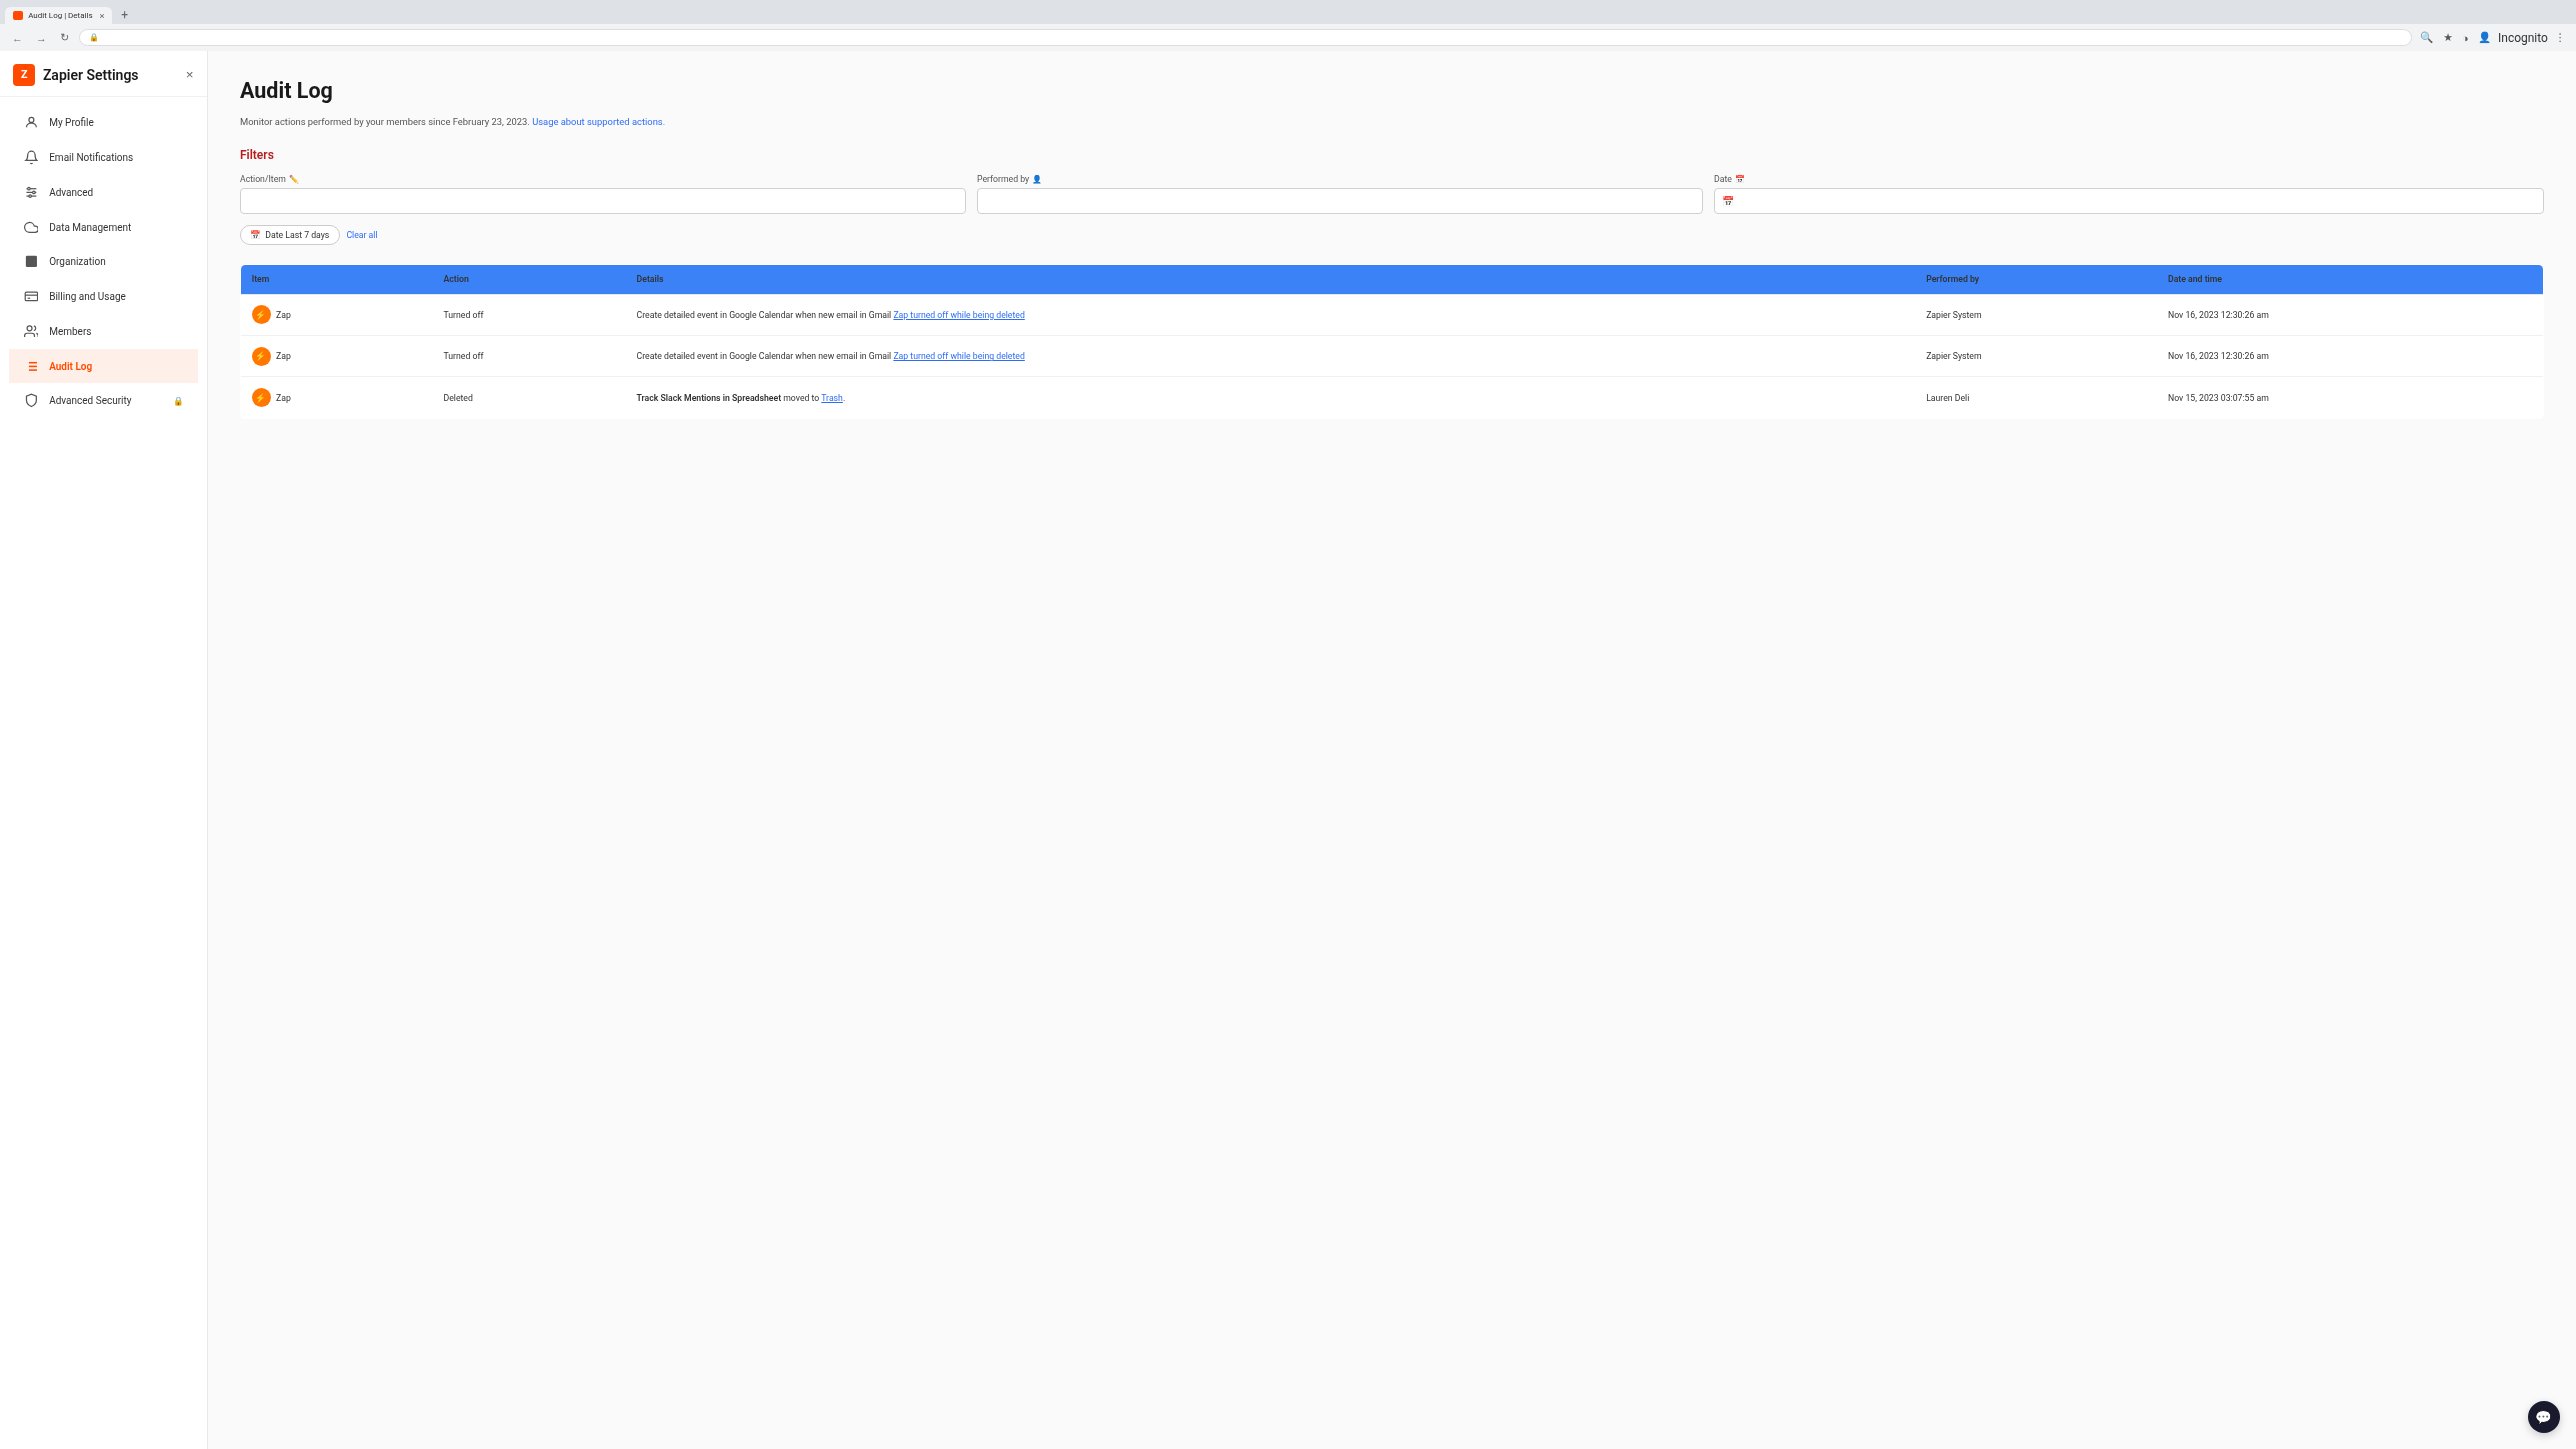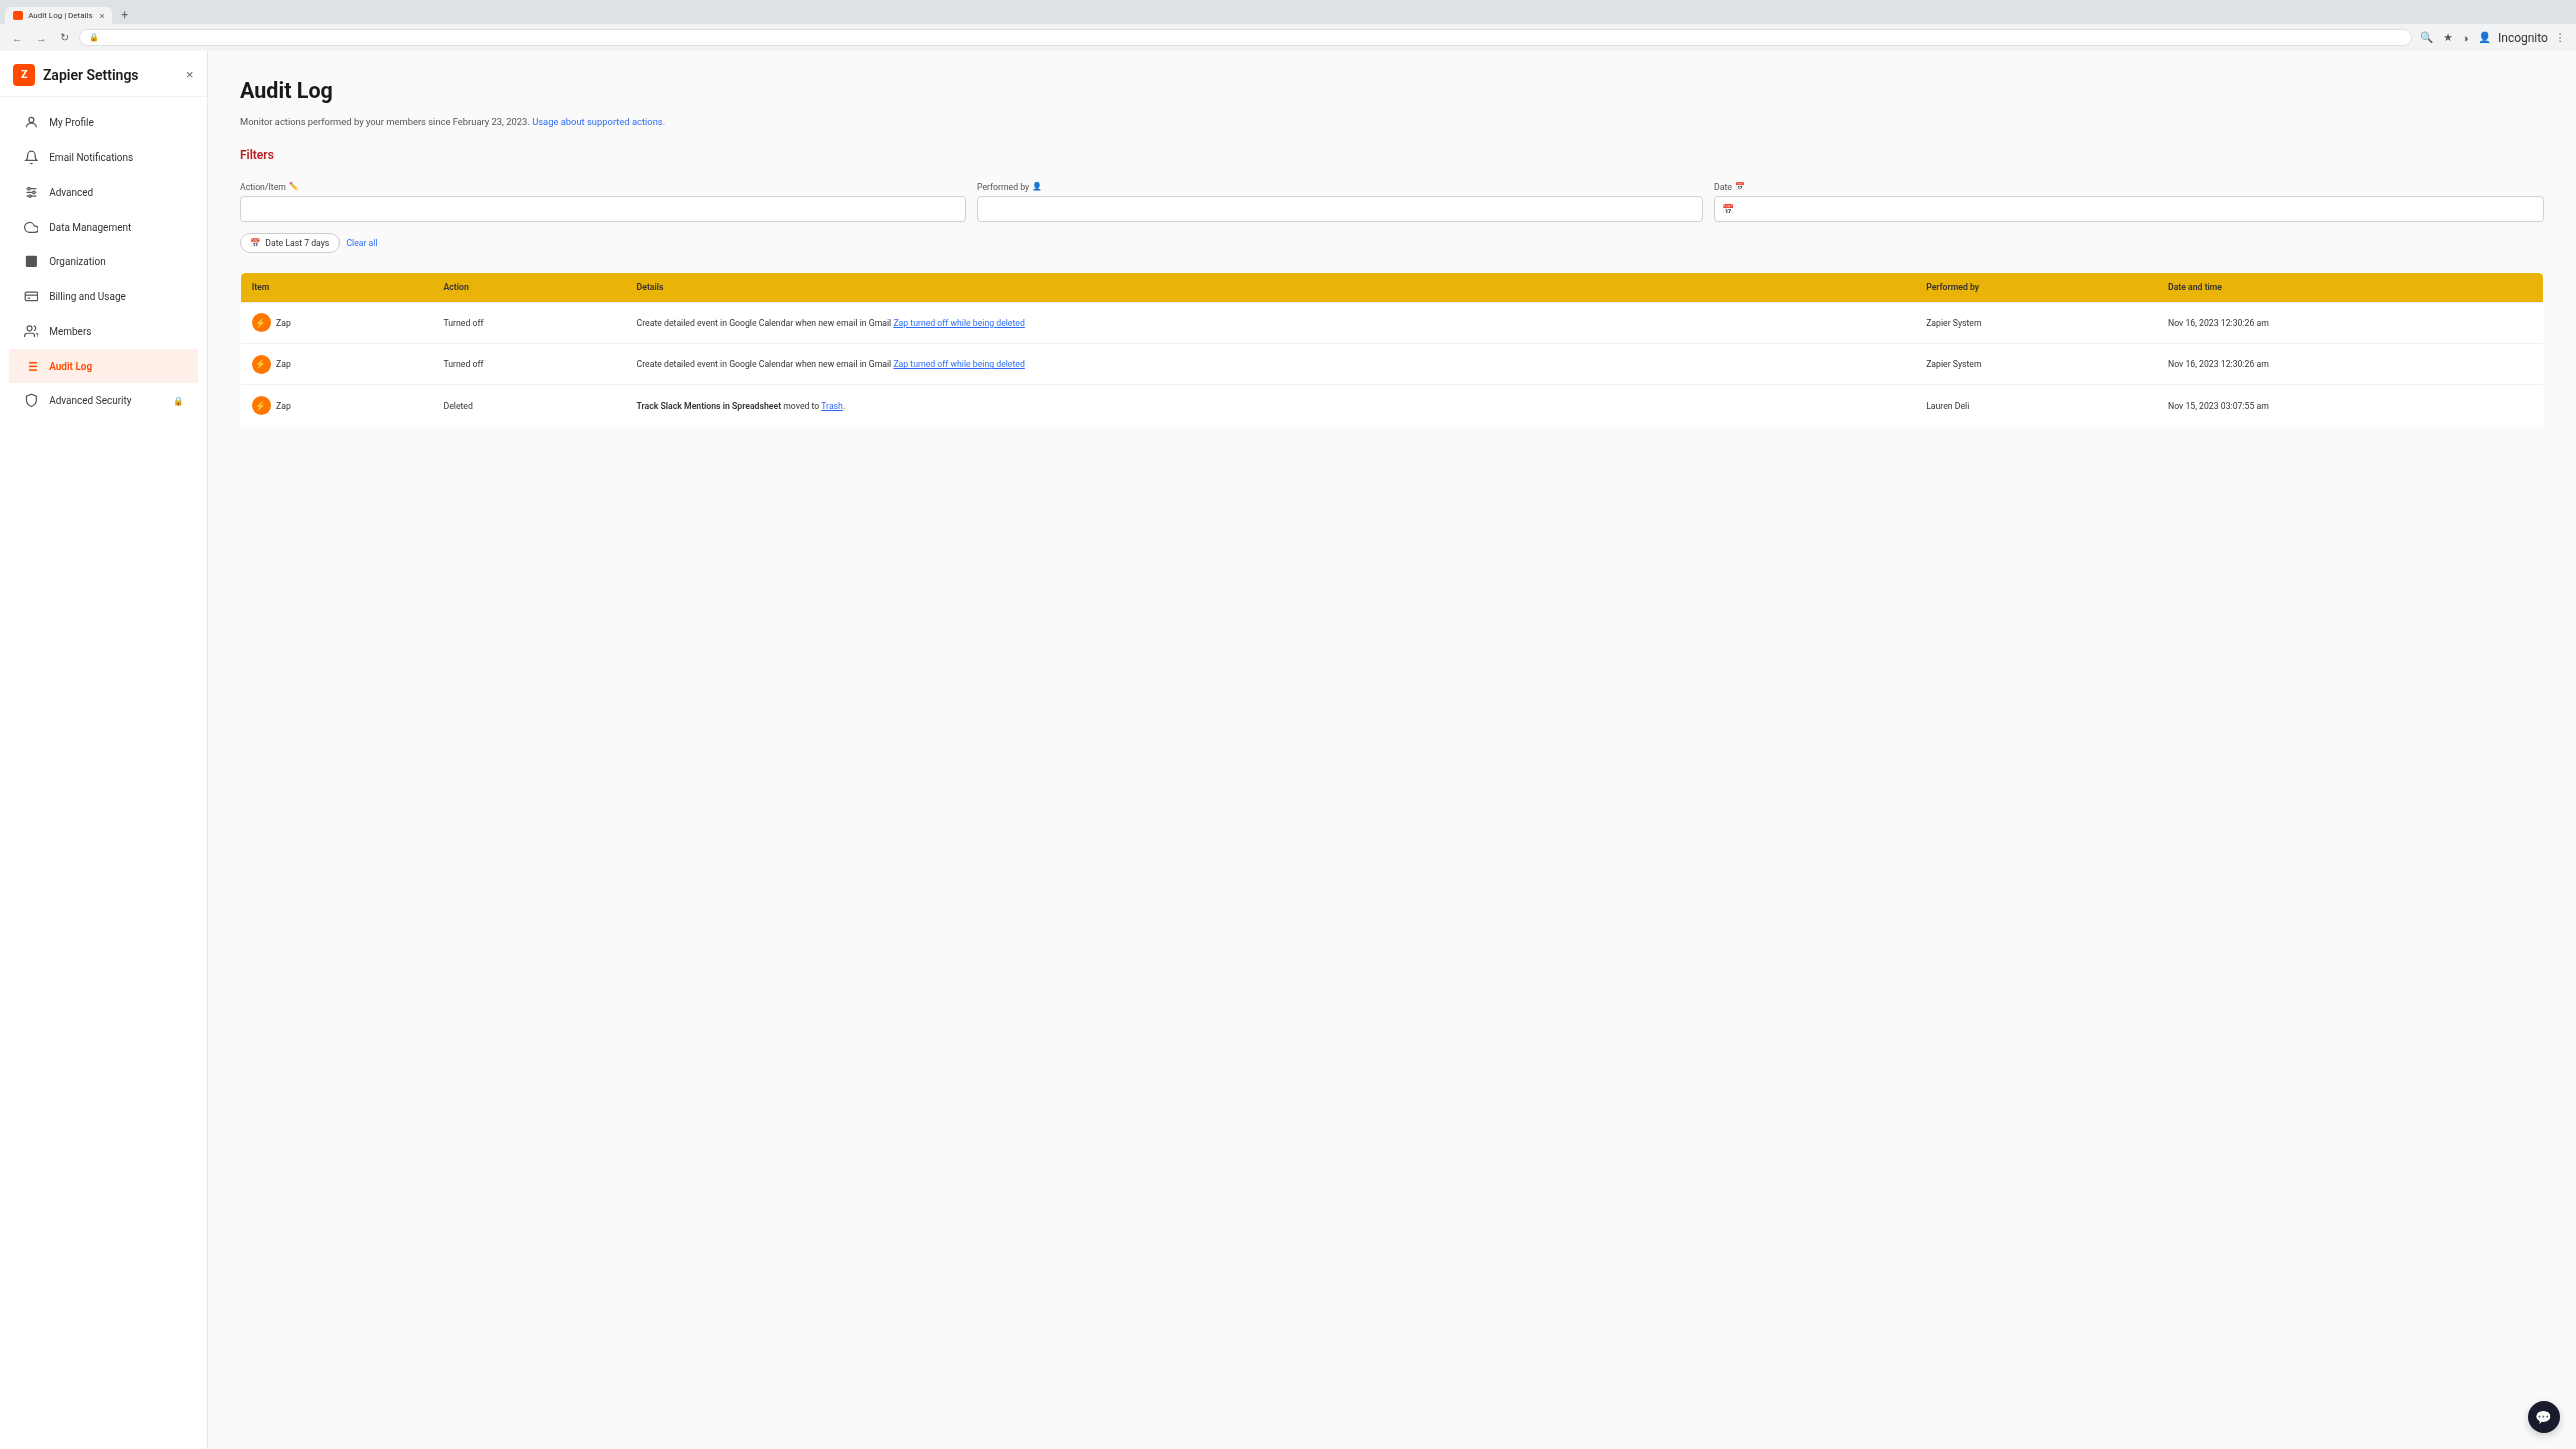--- a/index.html
+++ b/index.html
@@ -48,34 +48,34 @@
     .page-description a { color: #2d6df6; text-decoration: none; }
 
     
     .filters-section { margin-bottom: 19px; }
     .filters-title { font-size: 12px; font-weight: 600; color: #b91c1c; margin-bottom: 12px; }
     .filters-row { display: flex; gap: 10.7px; margin-bottom: 10.7px; align-items: flex-start; }
     .filter-group { display: flex; flex-direction: column; gap: 4px; }
     .filter-group.action-item { flex: 1.4; }
     .filter-group.performed-by { flex: 1.4; }
     .filter-group.date { flex: 1.6; }
-    .filter-label { font-size: 8.7px; color: #555; display: flex; align-items: flex-start; gap: 3.4px; margin-top: 8px; }
+    .filter-label { font-size: 8.7px; color: #555; display: flex; align-items: flex-end; gap: 3.4px; }
     .filter-input { border: 1px solid #d0d0d0; border-radius: 4px; padding: 6.7px 9.4px; font-size: 9.4px; color: #333; background: white; outline: none; width: 100%; }
     .filter-input-with-icon { position: relative; }
     .filter-input-with-icon .cal-icon { position: absolute; left: 8px; top: 50%; transform: translateY(-50%); color: #666; font-size: 10px; }
     .filter-input-with-icon input { padding-left: 24px; }
     .filter-tags { display: flex; align-items: center; gap: 6.7px; }
     .filter-tag { display: flex; align-items: center; gap: 4px; background: white; border: 1px solid #ccc; border-radius: 13.4px; padding: 4px 9.4px; font-size: 8.7px; color: #333; cursor: pointer; }
     .filter-tag-icon { font-size: 8.7px; color: #555; }
     .clear-all-link { color: #2d6df6; text-decoration: none; font-size: 8.7px; cursor: pointer; }
 
     
     .audit-table { width: 100%; border-collapse: collapse; background: white; border-radius: 5.4px; overflow: hidden; border: 0.7px solid #e8e8e8; }
     .audit-table thead tr { border-bottom: 1.3px solid #e8e8e8; }
-    .audit-table th { padding: 9.4px 10.7px; text-align: left; font-size: 8.7px; font-weight: 600; color: #333; background: #eab308; }
+    .audit-table th { padding: 9.4px 10.7px; text-align: left; font-size: 8.7px; font-weight: 600; color: #333; background: #3b82f6; }
     .audit-table td { padding: 10.7px; font-size: 8.7px; color: #333; vertical-align: middle; border-bottom: 0.7px solid #f0f0f0; }
     .audit-table tr:last-child td { border-bottom: none; }
 
     .zap-item { display: flex; align-items: center; gap: 5.4px; }
     .zap-icon { width: 19px; height: 19px; background: #ff7700; border-radius: 50%; display: flex; align-items: center; justify-content: center; flex-shrink: 0; }
     .zap-icon-bolt { color: white; font-size: 8.7px; font-weight: bold; }
     .zap-label { font-size: 8.7px; color: #333; }
     .details-link { color: #2d6df6; text-decoration: underline; cursor: pointer; }
     .detail-bold { font-weight: 600; }
 

